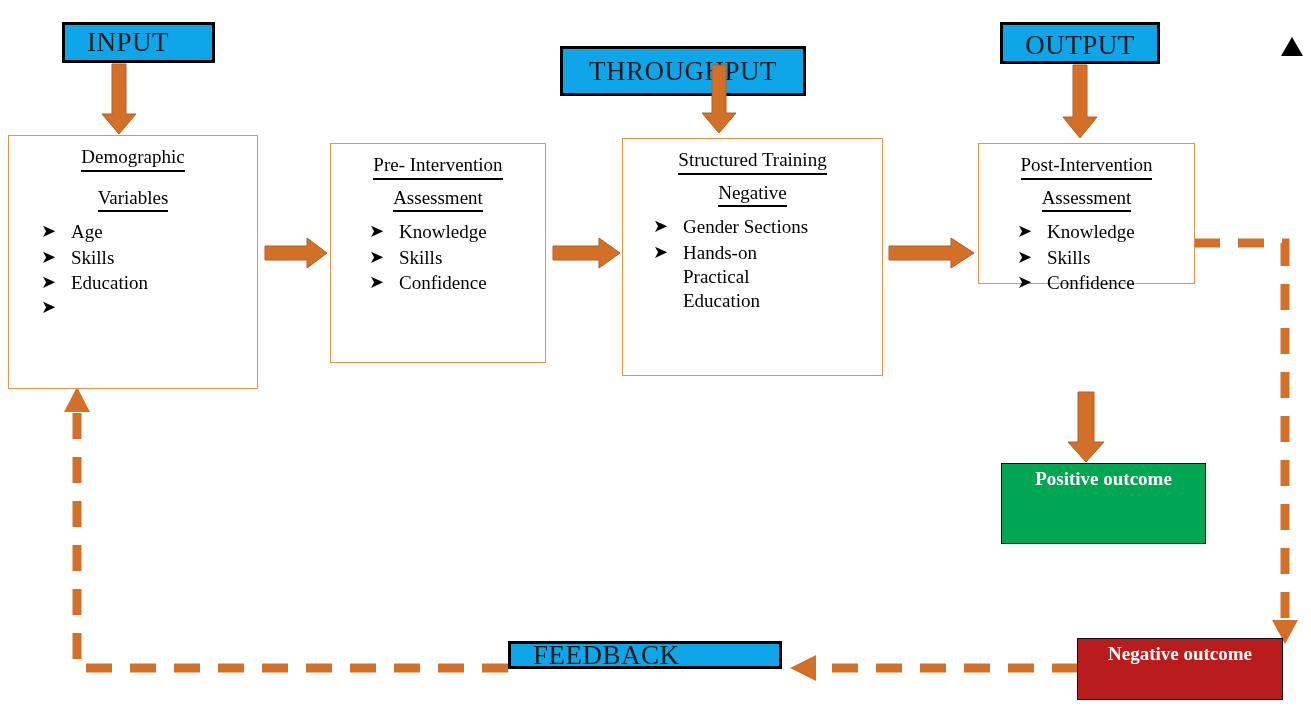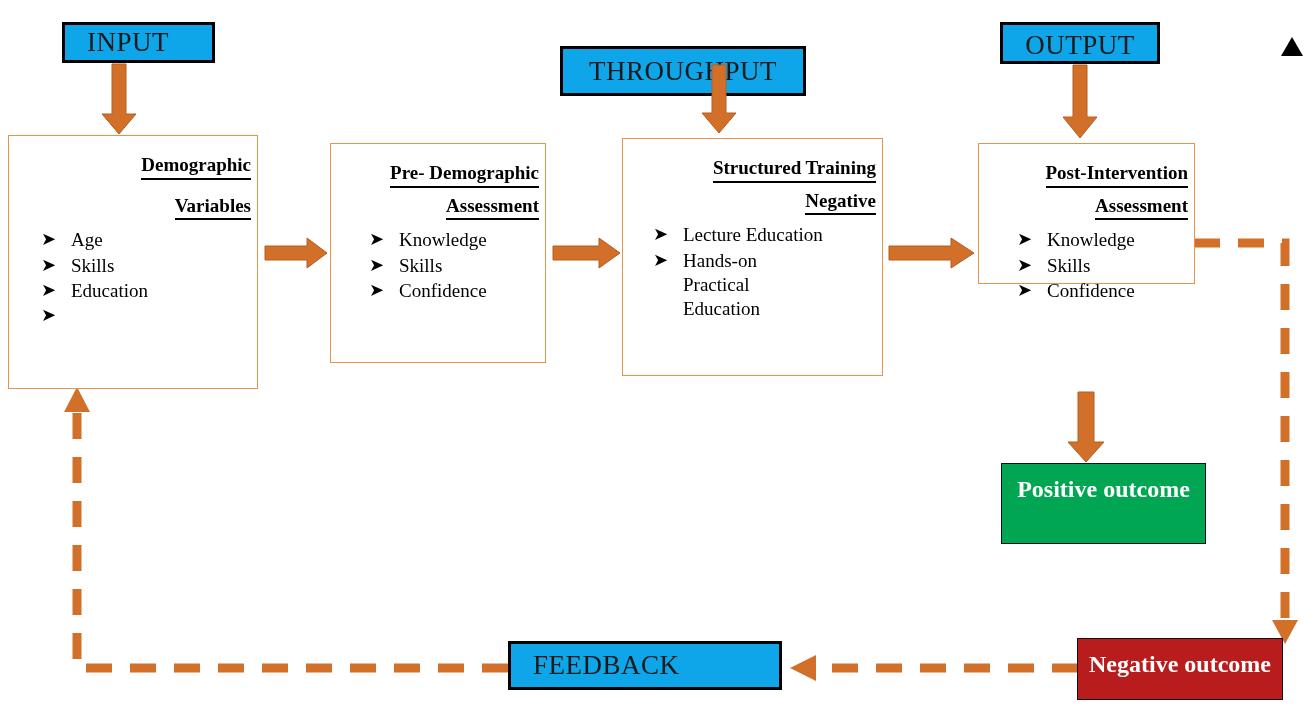--- a/index.html
+++ b/index.html
@@ -35,26 +35,26 @@
 
   
   .proc-box {
     position: absolute;
     border: 1.5px solid #E8934A;
     background: #ffffff;
     box-sizing: border-box;
     padding: 8px 6px 6px 6px;
   }
   .proc-title {
-    text-align: right;
-    font-weight: bold;
+    text-align: center;
+    font-weight: normal;
     font-size: 19px;
     line-height: 1.35;
     color: #000000;
-    margin: 8px auto;
+    margin: 0 auto;
   }
   .proc-title .tl {
     display: inline-block;
     border-bottom: 2px solid #000;
     padding-bottom: 0px;
   }
   .proc-title .tl2 {
     display: inline-block;
     border-bottom: 2px solid #000;
     padding-bottom: 0px;
@@ -84,25 +84,25 @@
     color: #000;
   }
 
   
   .outcome-box {
     position: absolute;
     box-sizing: border-box;
     border: 1.5px solid #111111;
     color: #ffffff;
     font-weight: bold;
-    font-size: 24px;
+    font-size: 19px;
     font-family: "Liberation Serif", "DejaVu Serif", serif;
     display: flex;
     justify-content: center;
-    padding-top: 12px;
+    padding-top: 4px;
   }
 
   
   .arrow-svg { position: absolute; overflow: visible; }
 
   
   .dash-svg { position: absolute; overflow: visible; }
 
   
   .tri-marker {
@@ -123,21 +123,21 @@
   </div>
 
   <div class="hdr-box" style="left:560px; top:22px; width:246px; height:50px;margin-top:24px;">
     <span>THROUGHPUT</span>
   </div>
 
   <div class="hdr-box" style="left:1000px; top:22px; width:160px; height:42px;align-items:flex-end;">
     <span>OUTPUT</span>
   </div>
 
-  <div class="hdr-box left-align" style="left:508px; top:641px; width:274px; height:49px;">
+  <div class="hdr-box left-align" style="left:508px; top:641px; width:274px; height:28px;">
     <span>FEEDBACK</span>
   </div>
 
   <div class="tri-marker" style="left:1281px; top:37px;"></div>
 
   <svg class="arrow-svg" style="left:100px; top:64px;" width="40" height="72">
     <polygon points="12,0 26,0 26,50 36,50 19,70 2,50 12,50" fill="#D2702A" stroke="#B35E21" stroke-width="1"></polygon>
   </svg>
 
   <svg class="arrow-svg" style="left:700px; top:65px;" width="40" height="70">
@@ -188,39 +188,39 @@
     <ul class="bullets">
       <li><span class="bullet-glyph">➤</span><span>Age</span></li>
       <li><span class="bullet-glyph">➤</span><span>Skills</span></li>
       <li><span class="bullet-glyph">➤</span><span>Education</span></li>
       <li><span class="bullet-glyph">➤</span></li>
     </ul>
   </div>
 
   <div class="proc-box" style="left:330px; top:143px; width:216px; height:220px;">
     <div class="proc-title">
-      <span class="tl">Pre- Demographic</span>
+      <span class="tl">Pre- Intervention</span>
       <div class="title-spacer" style="height:2px;"></div>
       <span class="tl2">Assessment</span>
     </div>
     <ul class="bullets" style="padding-left:32px;">
       <li><span class="bullet-glyph">➤</span><span>Knowledge</span></li>
       <li><span class="bullet-glyph">➤</span><span>Skills</span></li>
       <li><span class="bullet-glyph">➤</span><span>Confidence</span></li>
     </ul>
   </div>
 
   <div class="proc-box" style="left:622px; top:138px; width:261px; height:238px;">
     <div class="proc-title">
       <span class="tl">Structured Training</span>
       <div class="title-spacer" style="height:2px;"></div>
       <span class="tl2">Negative</span>
     </div>
     <ul class="bullets" style="padding-left:24px;">
-      <li><span class="bullet-glyph">➤</span><span>Lecture Education</span></li>
+      <li><span class="bullet-glyph">➤</span><span>Gender Sections</span></li>
       <li><span class="bullet-glyph">➤</span><span>Hands-on
 Practical
 Education</span></li>
     </ul>
   </div>
 
   <div class="proc-box" style="left:978px; top:143px; width:217px; height:141px;">
     <div class="proc-title">
       <span class="tl">Post-Intervention</span>
       <div class="title-spacer" style="height:2px;"></div>

